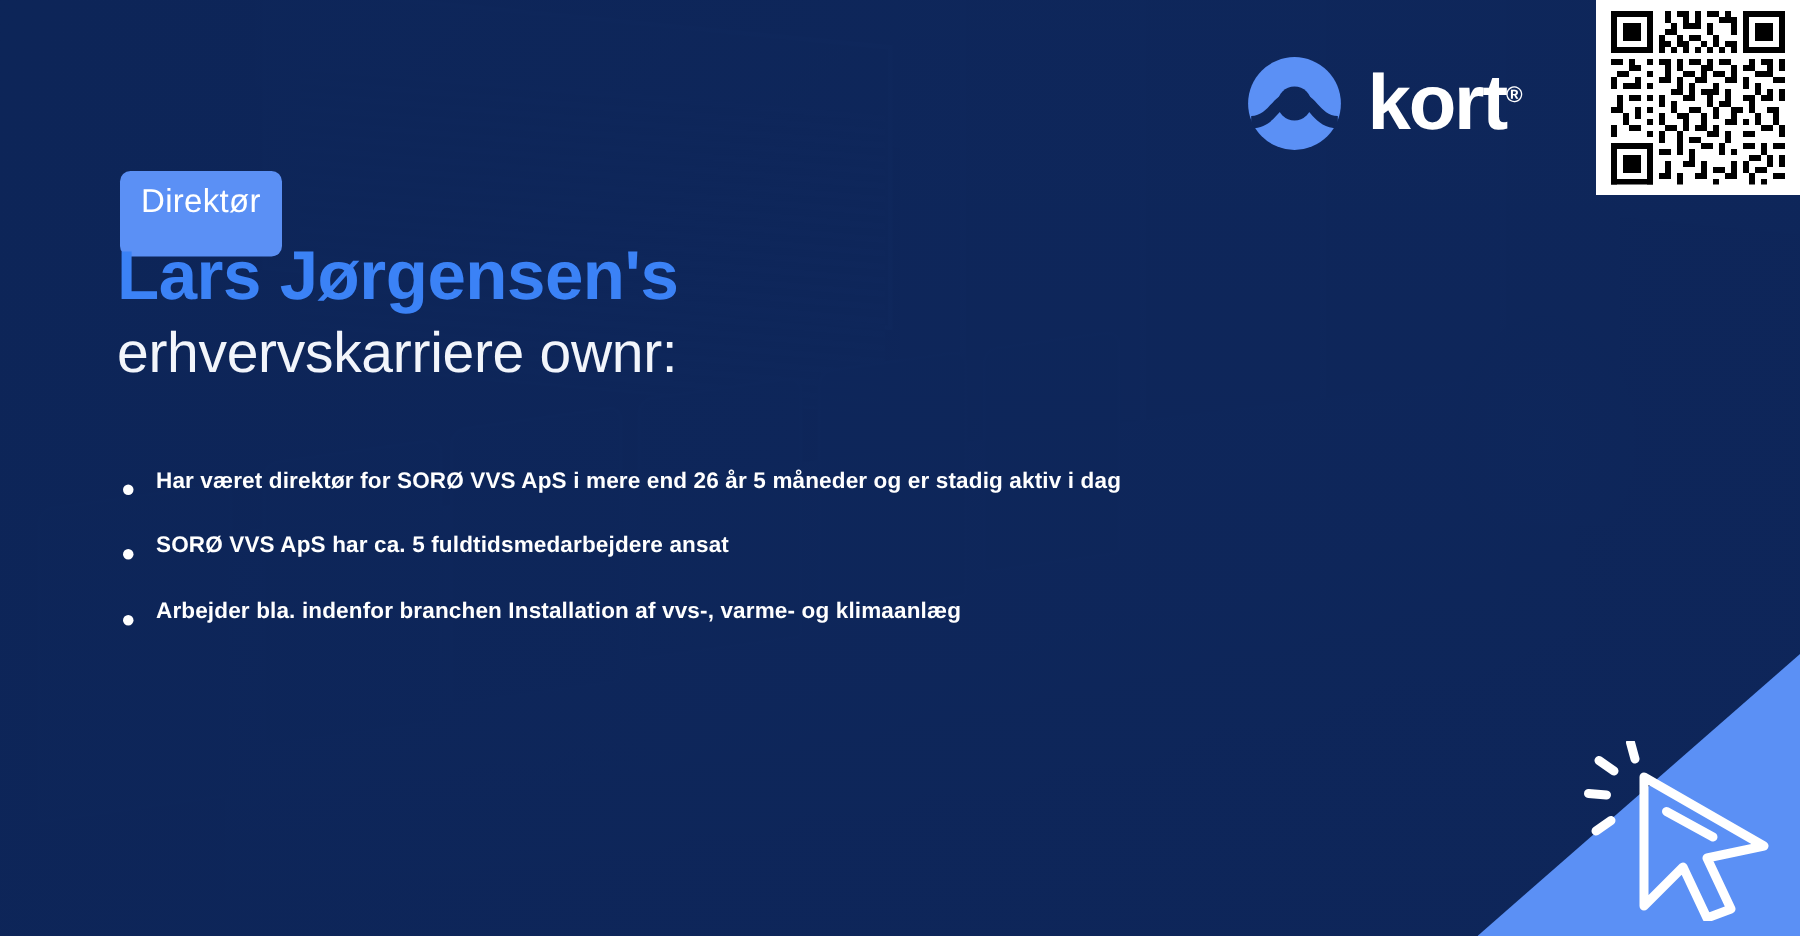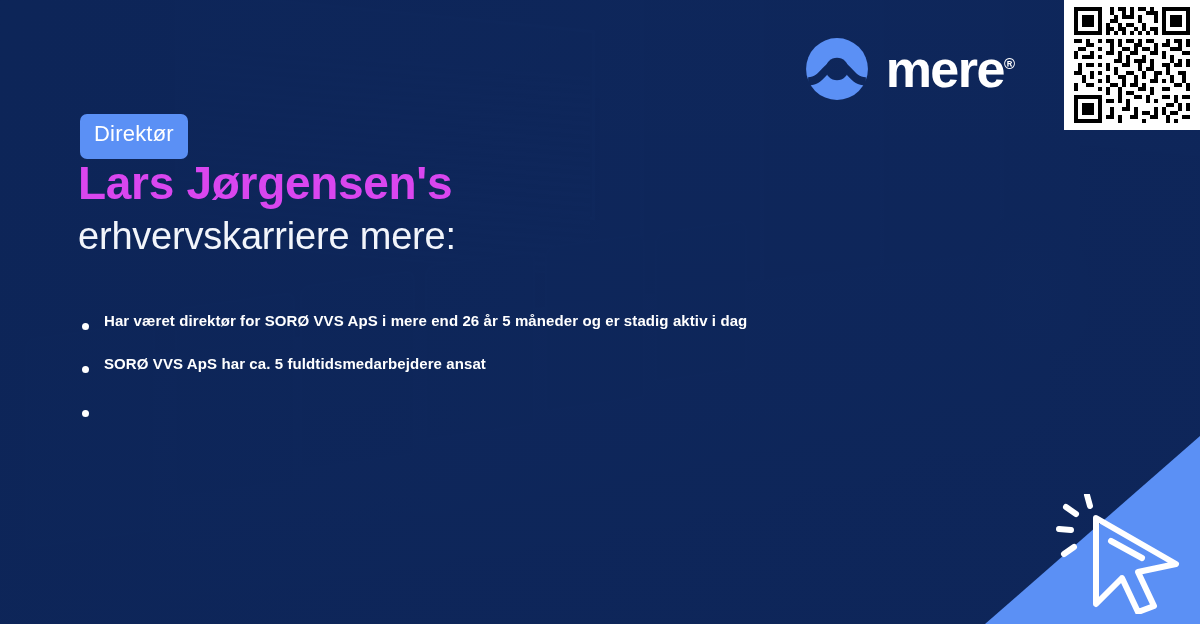--- a/index.html
+++ b/index.html
@@ -83,28 +83,28 @@
 
   
   .content { position:absolute; inset:0; }
 
   .badge {
     position:absolute; left:80px; top:114px;
     background:#5b90f5;
     color:#ffffff;
     font-size:22px;
     line-height:1;
-    padding:9px 14px 14px 14px;
+    padding:9px 14px 26px 14px;
     border-radius:7px;
     letter-spacing:.2px;
   }
 
   .title-wrap { position:absolute; left:78px; top:158px; width:900px; }
   .title-1 {
-    color:#d946ef;
+    color:#3b82f6;
     font-size:46px;
     font-weight:bold;
     line-height:1.13;
     letter-spacing:-.3px;
   }
   .title-2 {
     color:#f2f5fb;
     font-size:38px;
     font-weight:normal;
     line-height:1.2;
@@ -207,21 +207,21 @@
       <svg class="logo-mark" viewBox="0 0 64 64">
         <defs>
           <mask id="swirlmask">
             <rect x="0" y="0" width="64" height="64" fill="#fff"></rect>
             <path d="M4 40 C 16 40, 18 24, 32 24 C 46 24, 48 40, 60 40 L 60 48 C 44 48, 42 32, 32 32 C 22 32, 20 48, 4 48 Z" fill="#000"></path>
             <circle cx="32" cy="32" r="11" fill="#000"></circle>
           </mask>
         </defs>
         <circle cx="32" cy="32" r="30" fill="#5b90f5" mask="url(#swirlmask)"></circle>
       </svg>
-      <div class="logo-text"><span>mere</span><span class="reg">®</span></div>
+      <div class="logo-text"><span>kort</span><span class="reg">®</span></div>
     </div>
 
     <div class="qr-panel">
       <svg viewBox="0 0 29 29" shape-rendering="crispEdges">
         <rect width="29" height="29" fill="#fff"></rect>
         <g fill="#000">
 
           <rect x="0" y="0" width="7" height="1"></rect>
             <rect x="0" y="6" width="7" height="1"></rect>
           <rect x="0" y="0" width="1" height="7"></rect>
@@ -379,34 +379,35 @@
             <rect x="23" y="27" width="1" height="2"></rect>
           <rect x="25" y="28" width="1" height="1"></rect>
         </g>
       </svg>
     </div>
 
     <div class="badge">Direktør</div>
 
     <div class="title-wrap">
       <div class="title-1">Lars Jørgensen's</div>
-      <div class="title-2">erhvervskarriere mere:</div>
+      <div class="title-2">erhvervskarriere ownr:</div>
     </div>
 
     <ul class="bullets">
       <li>
         <span class="dot"></span>
         <span>Har været direktør for SORØ VVS ApS i mere end 26 år 5 måneder og er stadig aktiv i dag</span>
       </li>
       <li>
         <span class="dot"></span>
         <span>SORØ VVS ApS har ca. 5 fuldtidsmedarbejdere ansat</span>
       </li>
       <li>
         <span class="dot"></span>
+        <span>Arbejder bla. indenfor branchen Installation af vvs-, varme- og klimaanlæg</span>
       </li>
     </ul>
 
     <div class="corner"></div>
     <svg class="cursor" viewBox="0 0 132 120">
       <g fill="none" stroke="#ffffff" stroke-width="6" stroke-linecap="round" stroke-linejoin="round">
         <path d="M42 24 L122 70 L84 78 L100 112 L84 118 L68 84 L42 110 Z"></path>
         <line x1="57" y1="47" x2="88" y2="64"></line>
         <line x1="36" y1="12" x2="33" y2="1"></line>
         <line x1="22" y1="20" x2="12" y2="13"></line>

